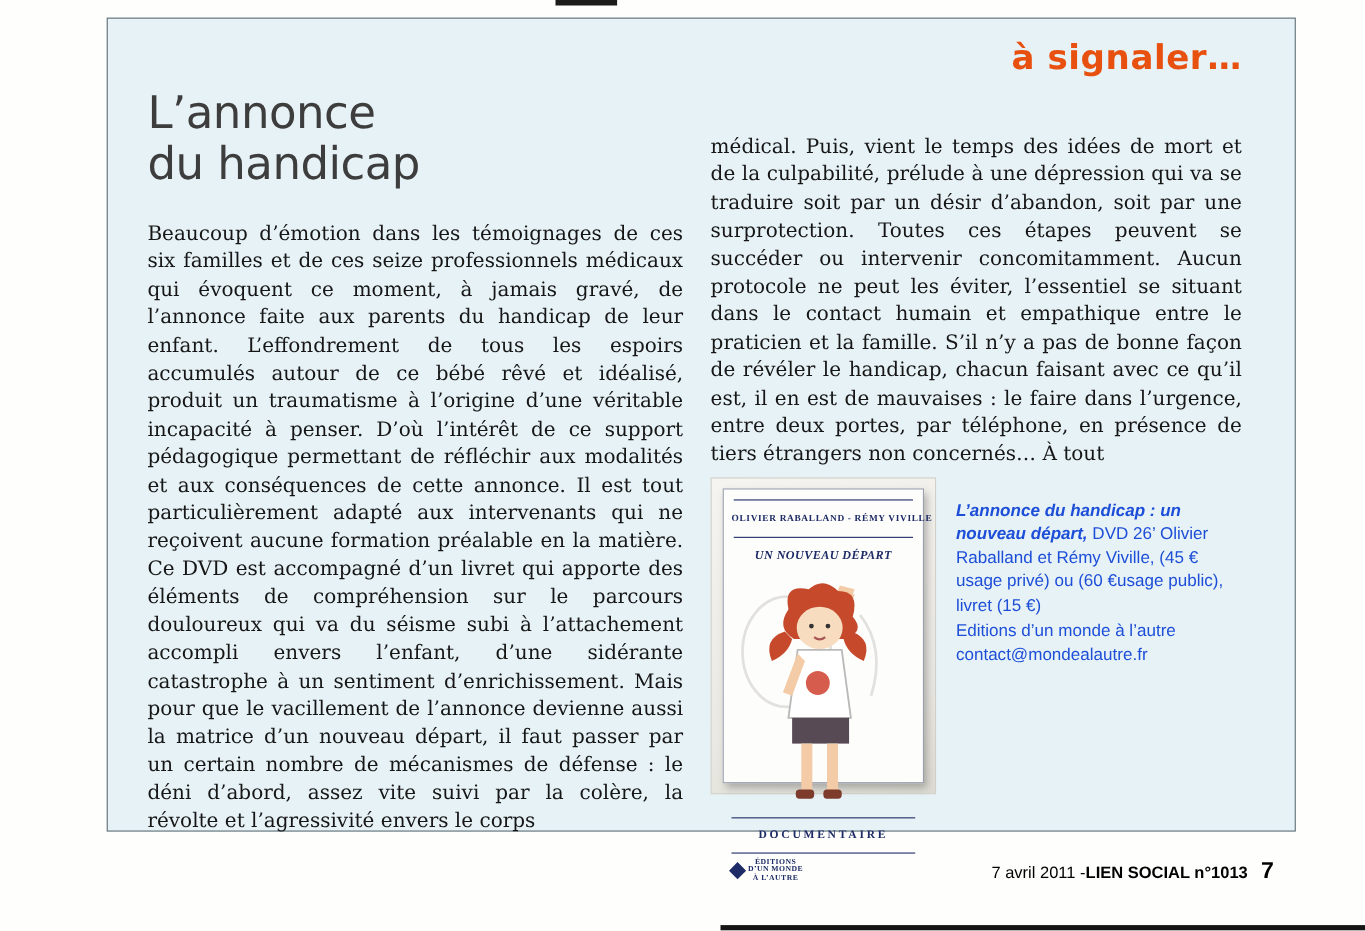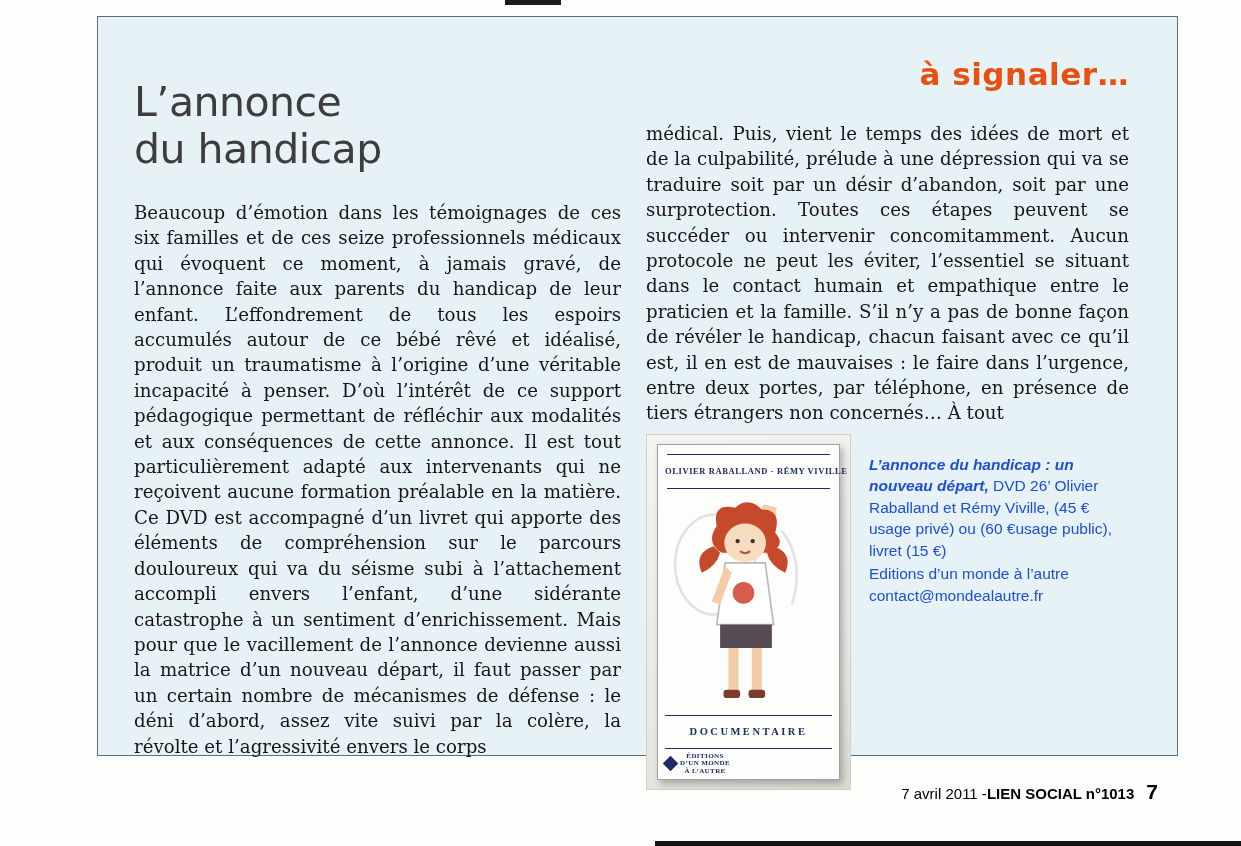--- a/index.html
+++ b/index.html
@@ -27,21 +27,20 @@
 
   .signaler {
     position: absolute;
     top: 18px;
     right: 48px;
     font-family: "DejaVu Sans", sans-serif;
     font-weight: bold;
     font-size: 31px;
     color: #e8500f;
     letter-spacing: 0.5px;
-    margin-top: 21px;
   }
 
   .article-title {
     position: absolute;
     left: 36px;
     top: 62px;
     font-family: "DejaVu Sans", sans-serif;
     font-size: 41px;
     line-height: 47px;
     color: #3d3d3d;
@@ -57,21 +56,21 @@
   }
   .col p { margin: 0; }
 
   .col-left  { left: 36px;  top: 183px; width: 487px; }
   .col-right { left: 548px; top: 104px; width: 483px; }
 
   
   .dvd-photo {
     float: left;
     width: 205px;
-    height: 356px;
+    height: 288px;
     margin: 8px 18px 4px 0;
     background: linear-gradient(160deg, #f5f4f0 0%, #e9e8e2 70%, #dddcd4 100%);
     border: 1px solid #d2d0c8;
     box-sizing: border-box;
     padding: 9px 10px;
   }
   .dvd-cover {
     width: 100%;
     height: 100%;
     box-sizing: border-box;
@@ -201,20 +200,21 @@
   </div>
 
   <div class="col col-right">
     <p>médical. Puis, vient le temps des idées de mort et de la culpabilité, prélude à une dépression qui va se traduire soit par un désir d’abandon, soit par une surprotection. Toutes ces étapes peuvent se succéder ou intervenir concomitamment. Aucun protocole ne peut les éviter, l’essentiel se situant dans le contact humain et empathique entre le praticien et la famille. S’il n’y a pas de bonne façon de révéler le handicap, chacun faisant avec ce qu’il est, il en est de mauvaises : le faire dans l’urgence, entre deux portes, par téléphone, en présence de tiers étrangers non concernés… À tout</p>
 
     <div class="dvd-photo">
       <div class="dvd-cover">
         <div class="dvd-rule"></div>
         <div class="dvd-authors" style="text-transform:uppercase;">Olivier Raballand - Rémy Viville</div>
         <div class="dvd-rule"></div>
+        <div class="dvd-subtitle">UN NOUVEAU DÉPART</div>
         <div class="dvd-art">
           <svg viewBox="0 0 100 126">
 
             <ellipse cx="30" cy="40" rx="24" ry="30" fill="none" stroke="#c8c6c0" stroke-width="1.5" opacity="0.5"></ellipse>
             <path d="M70 20 q14 18 6 44" fill="none" stroke="#c8c6c0" stroke-width="1.5" opacity="0.5"></path>
 
             <path d="M54 30 L61 6 L67 9 L59 32 Z" fill="#f3cba6"></path>
             <path d="M59 4 l8 2 -2 6 -8 -3 Z" fill="#f3cba6"></path>
 
             <path d="M31 17 Q28 3 42 6 Q50 -1 58 7 Q70 7 66 21 Q73 29 62 33 L34 33 Q24 27 31 17 Z" fill="#c6492b"></path>

